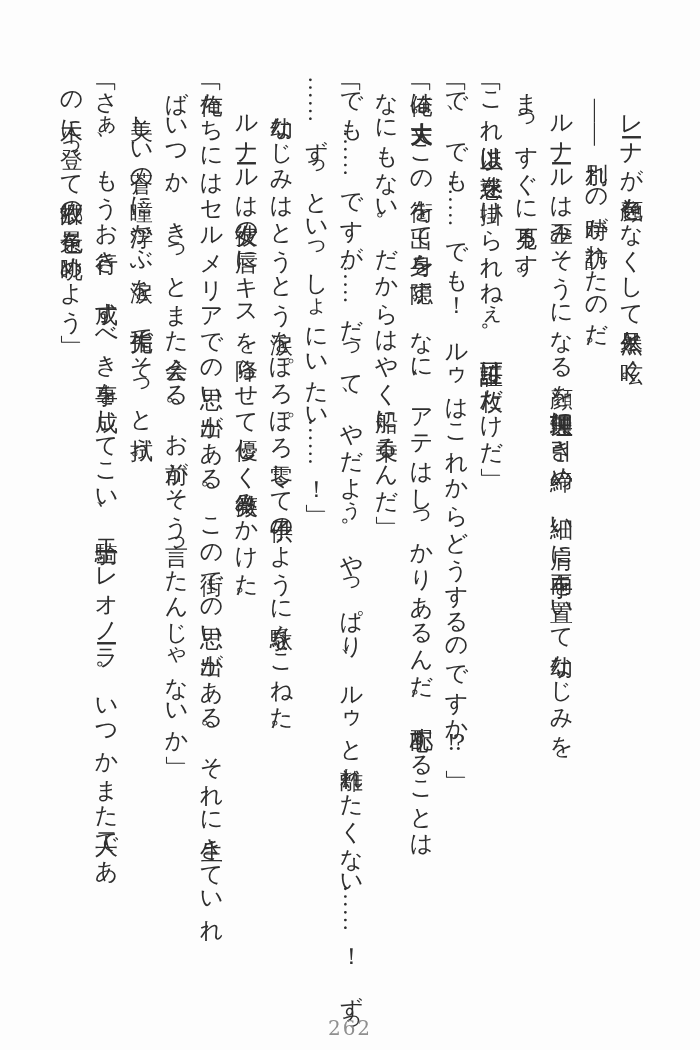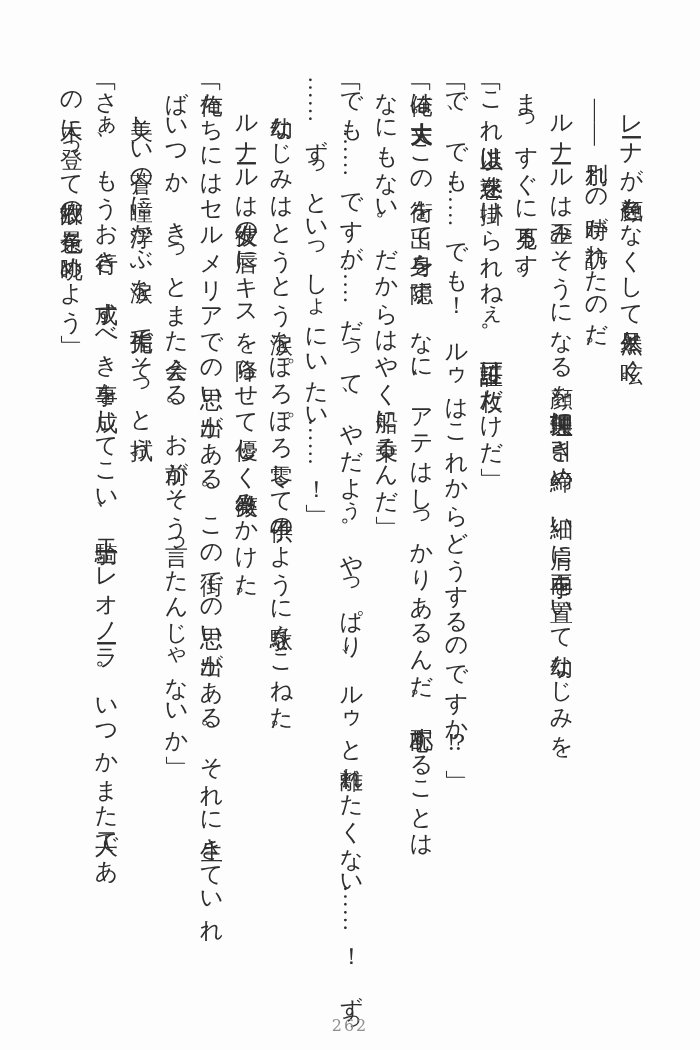--- a/index.html
+++ b/index.html
@@ -34,21 +34,21 @@
   .col.indent {
     text-indent: 23px;
   }
   .page-number {
     position: absolute;
     left: 0;
     right: 0;
     top: 1016px;
     text-align: center;
     font-family: "DejaVu Serif", serif;
-    font-size: 16px;
+    font-size: 20px;
     letter-spacing: 2px;
     color: #8f8f8f;
   }
 </style>
 </head>
 <body>
 
 <div class="page">
   <div class="text-area">
     <div class="col indent">レーナが顔色をなくして呆然と呟く。</div>

